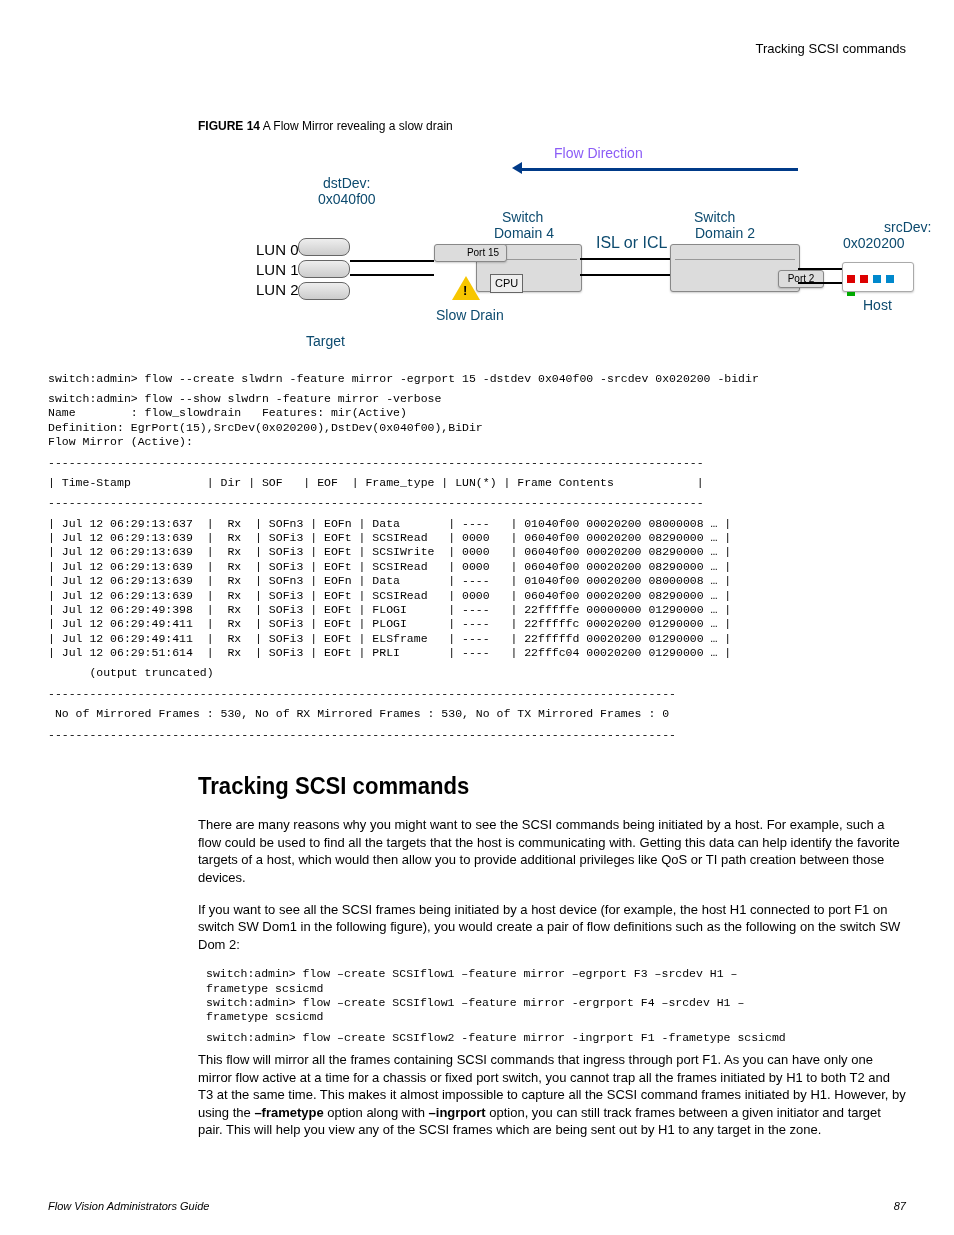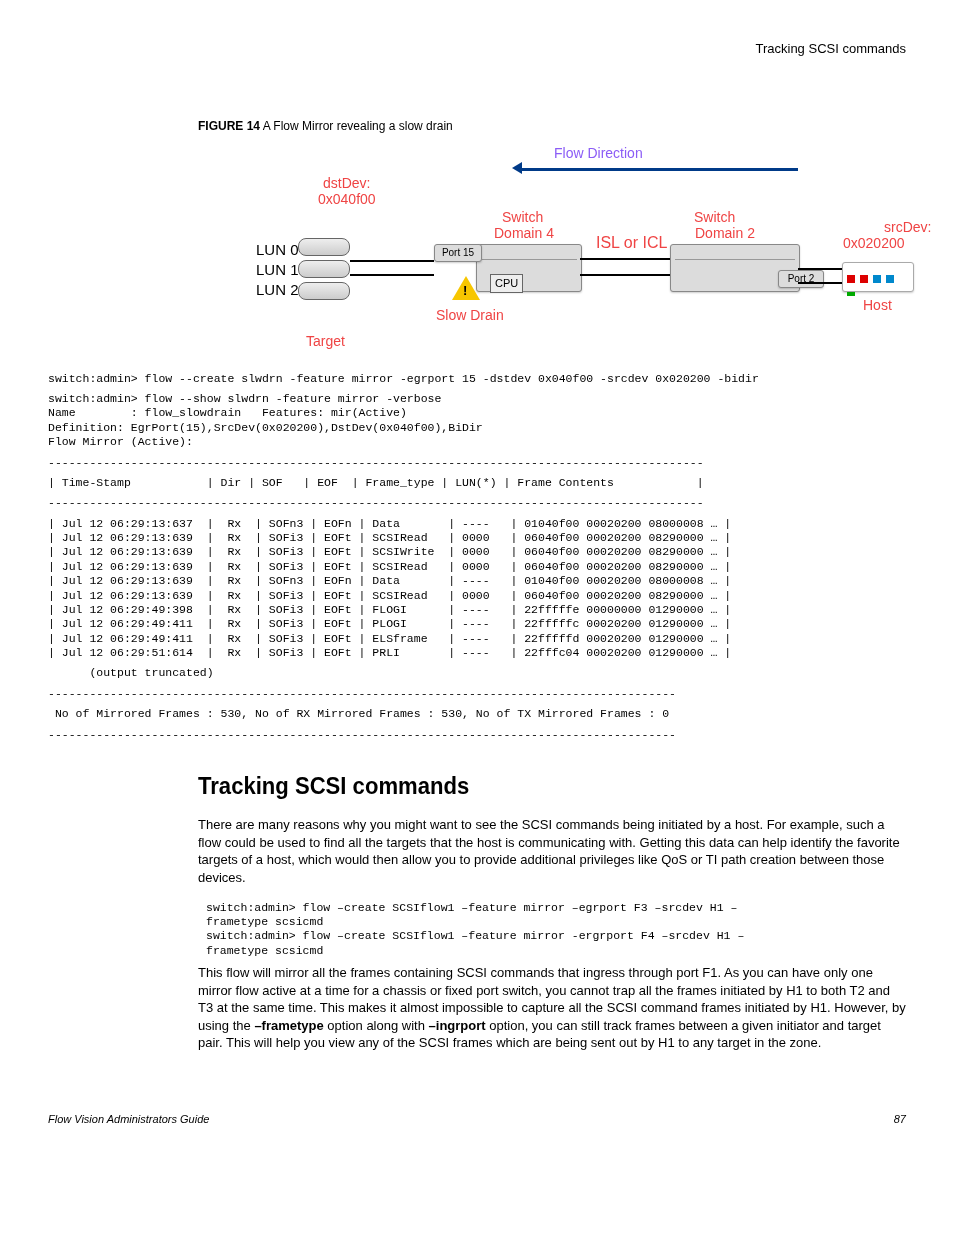--- a/index.html
+++ b/index.html
@@ -24,21 +24,21 @@
     margin-bottom: 12px;
   }
   .figure-caption b { font-weight: bold; }
   .diagram {
     margin-left: 150px;
     width: 760px;
     height: 220px;
     position: relative;
     font-family: Arial, sans-serif;
   }
-  .d-label { position: absolute; font-size: 14px; color:#ef4444; }
+  .d-label { position: absolute; font-size: 14px; color:#0c4a6e; }
   .d-box {
     position: absolute;
     background: #dcdcdc;
     border: 1px solid #888;
     border-radius: 3px;
     font-size: 11px;
     display:flex; align-items:center; justify-content:center;
     box-shadow: 0 1px 2px rgba(0,0,0,0.2);
   }
   .lun-stack { position:absolute; left:100px; top:92px; }
@@ -125,21 +125,21 @@
 
   <div class="lun-label" style="left:58px;top:94px;">LUN 0</div>
   <div class="lun-label" style="left:58px;top:114px;">LUN 1</div>
   <div class="lun-label" style="left:58px;top:134px;">LUN 2</div>
   <div class="lun-stack">
     <div class="lun"></div>
     <div class="lun"></div>
     <div class="lun"></div>
   </div>
 
-  <div class="d-box" style="left:236px;top:98px;width:46px;height:16px;font-size:10px;">Port 15</div>
+  <div class="d-box" style="left:236px;top:98px;width:46px;height:16px;font-size:10px;padding-left:25px;">Port 15</div>
 
   <div class="cpu-box" style="left:292px;top:128px;">CPU</div>
 
   <div class="arrow" style="left:152px;top:114px;width:84px;"></div>
   <div class="arrow" style="left:152px;top:128px;width:84px;"></div>
 
   <div class="warn-tri" style="left:254px;top:130px;">
       <span>!</span>
     </div>
   <div class="d-label" style="left:238px;top:160px;">Slow Drain</div>
@@ -182,24 +182,26 @@
 | Jul 12 06:29:51:614  |  Rx  | SOFi3 | EOFt | PRLI       | ----   | 22fffc04 00020200 01290000 … |</pre>
 <pre class="code wide">      (output truncated)</pre>
 <pre class="code wide">-------------------------------------------------------------------------------------------</pre>
 <pre class="code wide"> No of Mirrored Frames : 530, No of RX Mirrored Frames : 530, No of TX Mirrored Frames : 0</pre>
 <pre class="code wide">-------------------------------------------------------------------------------------------</pre>
 
 <h2 class="section">Tracking SCSI commands</h2>
 
 <div class="body-indent">
   <p>There are many reasons why you might want to see the SCSI commands being initiated by a host. For example, such a flow could be used to find all the targets that the host is communicating with. Getting this data can help identify the favorite targets of a host, which would then allow you to provide additional privileges like QoS or TI path creation between those devices.</p>
+  <p>If you want to see all the SCSI frames being initiated by a host device (for example, the host H1 connected to port F1 on switch SW Dom1 in the following figure), you would create a pair of flow definitions such as the following on the switch SW Dom 2:</p>
   <pre class="code">switch:admin&gt; flow –create SCSIflow1 –feature mirror –egrport F3 –srcdev H1 –
 frametype scsicmd
 switch:admin&gt; flow –create SCSIflow1 –feature mirror -ergrport F4 –srcdev H1 –
 frametype scsicmd</pre>
+  <pre class="code">switch:admin&gt; flow –create SCSIflow2 -feature mirror -ingrport F1 -frametype scsicmd</pre>
   <p>
     <span>This flow will mirror all the frames containing SCSI commands that ingress through port F1. As you can have only one mirror flow active at a time for a chassis or fixed port switch, you cannot trap all the frames initiated by H1 to both T2 and T3 at the same time. This makes it almost impossible to capture all the SCSI command frames initiated by H1. However, by using the </span><b>–frametype</b><span> option along with </span><b>–ingrport</b><span> option, you can still track frames between a given initiator and target pair. This will help you view any of the SCSI frames which are being sent out by H1 to any target in the zone.</span>
   </p>
 </div>
 
 <div class="footer">
   <div>
     <div>Flow Vision Administrators Guide</div>
 
   </div>

